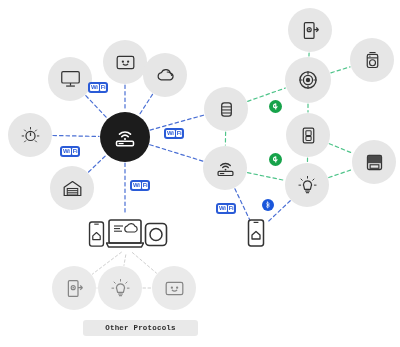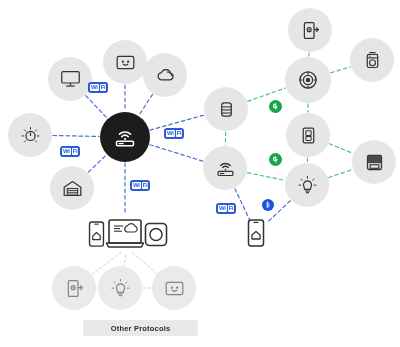--- a/index.html
+++ b/index.html
@@ -92,21 +92,21 @@
     align-items: center;
     justify-content: center;
   }
   .pill-label {
     position: absolute;
     background: #e9e9e9;
     border-radius: 3px;
     color: #2b2b2b;
     font-size: 7.5px;
     font-weight: bold;
-    font-family: Liberation Sans, sans-serif;
+    font-family: Liberation Mono, monospace;
     display: flex;
     align-items: center;
     justify-content: center;
     letter-spacing: 0.2px;
   }
 </style>
 </head>
 <body>
 
 <div id="diagram-root">

